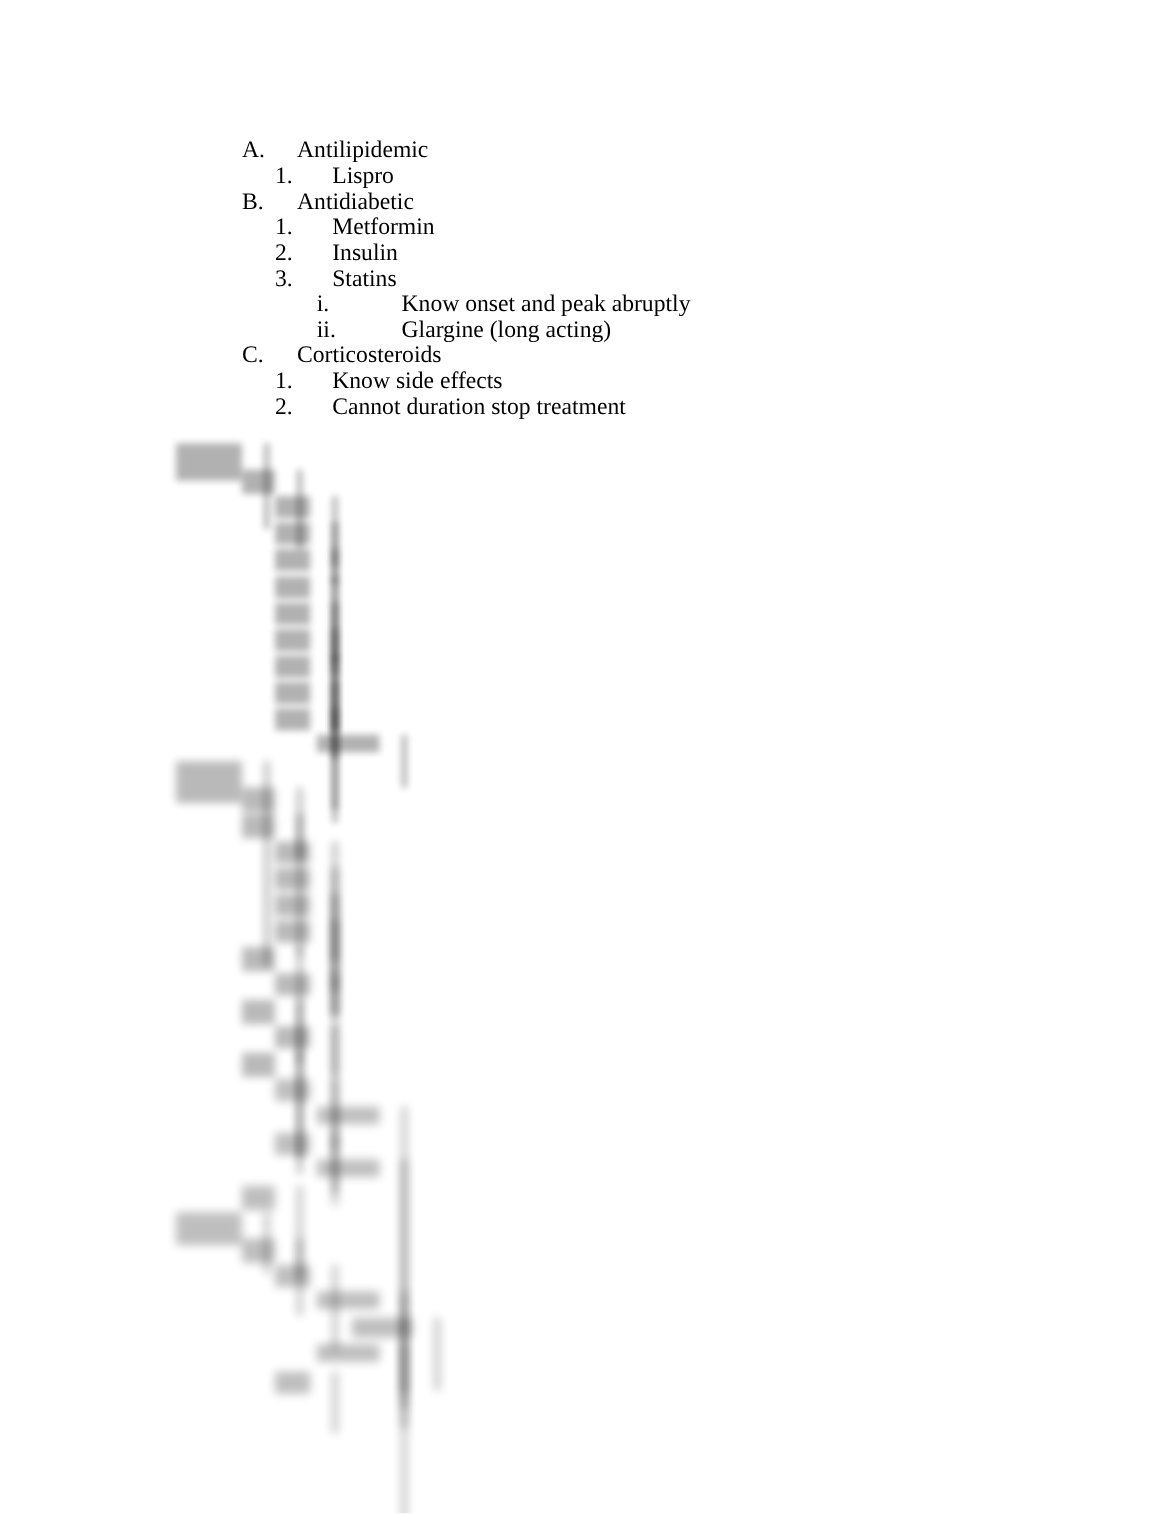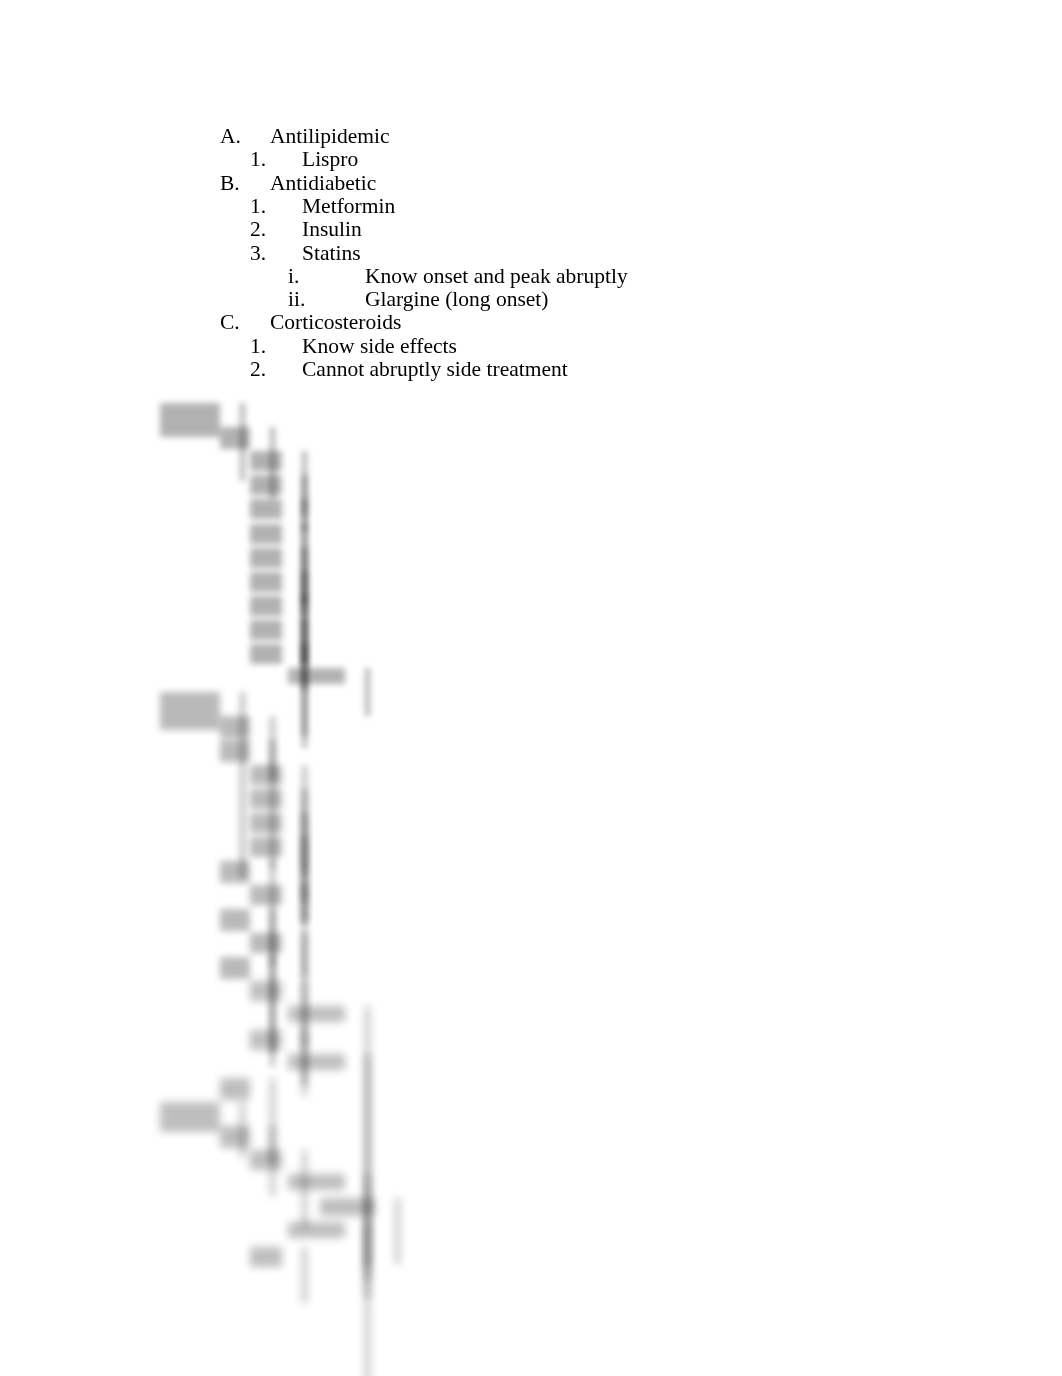--- a/index.html
+++ b/index.html
@@ -91,33 +91,33 @@
       <div class="row lvl-num" style="top: 242.5px;">
         <span class="marker">3.</span>
         <span class="label">Statins</span>
       </div>
       <div class="row lvl-roman2" style="top: 265.8px;">
         <span class="marker">i.</span>
         <span class="label">Know onset and peak abruptly</span>
       </div>
       <div class="row lvl-roman2" style="top: 289.1px;">
         <span class="marker">ii.</span>
-        <span class="label">Glargine (long onset)</span>
+        <span class="label">Glargine (long acting)</span>
       </div>
       <div class="row lvl-alpha" style="top: 312.4px;">
         <span class="marker">C.</span>
         <span class="label">Corticosteroids</span>
       </div>
       <div class="row lvl-num" style="top: 335.7px;">
         <span class="marker">1.</span>
         <span class="label">Know side effects</span>
       </div>
       <div class="row lvl-num" style="top: 359px;">
         <span class="marker">2.</span>
-        <span class="label">Cannot abruptly side treatment</span>
+        <span class="label">Cannot duration stop treatment</span>
       </div>
     </div>
   <div id="blurred-outline">
       <div class="row lvl-roman blurred" style="top: 390px;">
         <span class="marker" style="border-bottom: 34px solid currentcolor; height: 13px; display: inline-block;">&nbsp;</span>
         <span class="label" style="border-bottom: 78px solid currentcolor; height: 13px; display: inline-block;">&nbsp;</span>
       </div>
       <div class="row lvl-alpha blurred" style="top: 414.1px;">
         <span class="marker" style="border-bottom: 22px solid currentcolor; height: 13px; display: inline-block;">&nbsp;</span>
         <span class="label" style="border-bottom: 72px solid currentcolor; height: 13px; display: inline-block;">&nbsp;</span>

